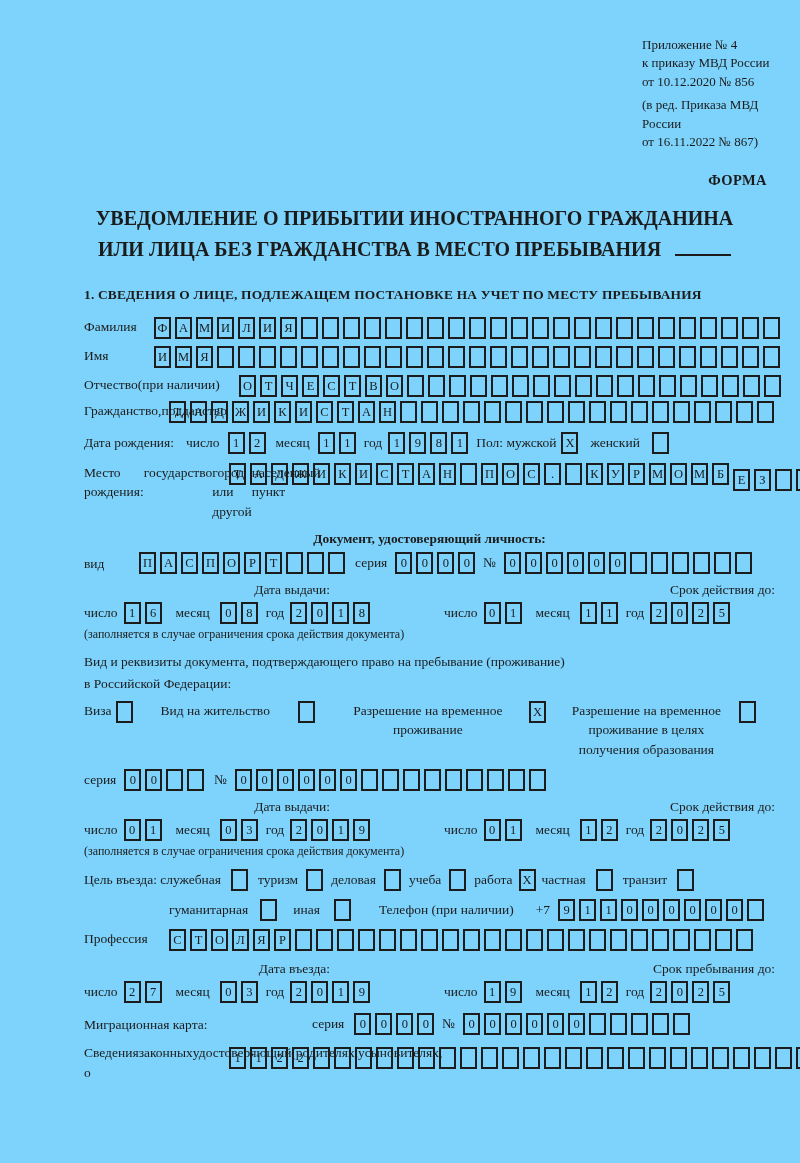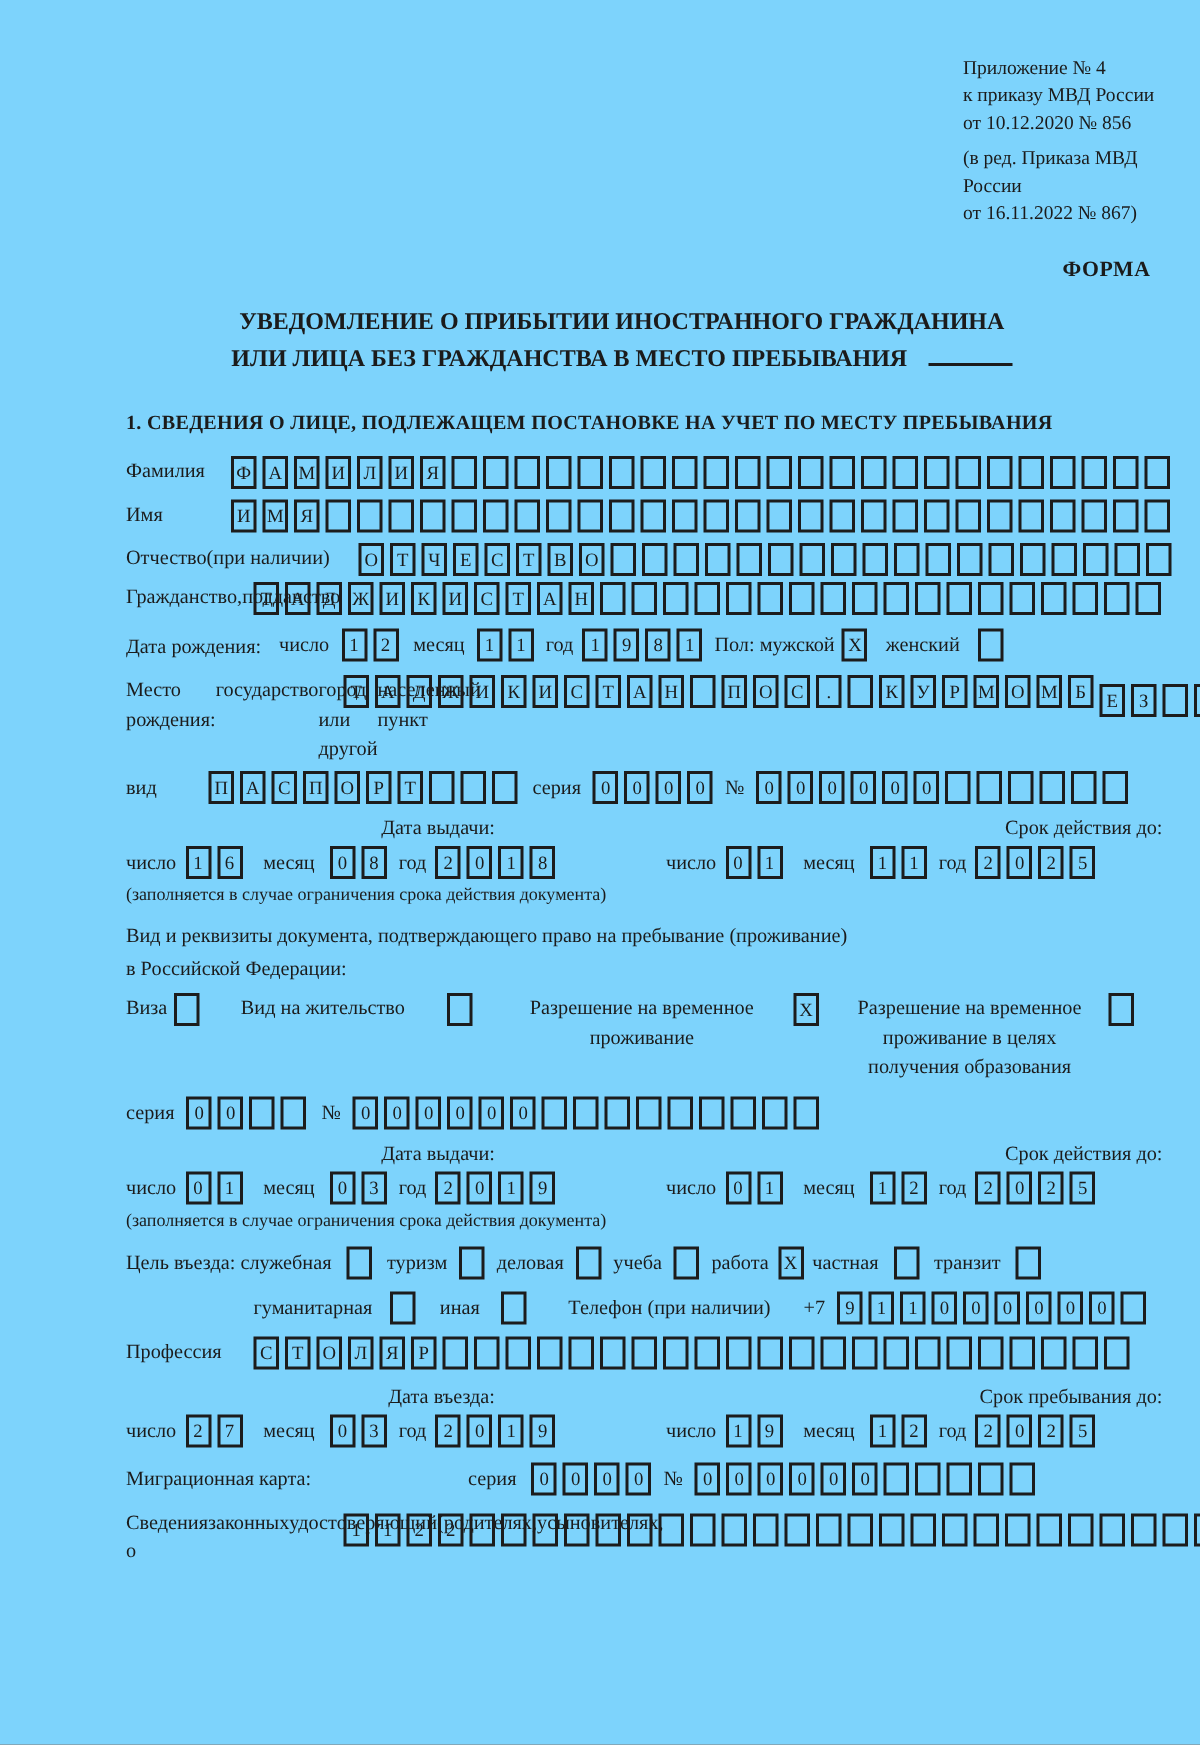--- a/index.html
+++ b/index.html
@@ -4,21 +4,21 @@
 <style>
   html,body{margin:0;padding:0;background:#888;}
   .page{
     width:800px;height:1163px;margin:0 auto;background:#7dd3fc;
     font-family:"Liberation Serif", serif;color:#1b1b1b;
     box-sizing:border-box;padding:36px 25px 0 84px;position:relative;overflow:hidden;
   }
   .appendix{margin-left:558px;font-size:13px;line-height:1.42;}
   .appendix .rev{margin-top:5px;}
   .forma{text-align:right;font-weight:bold;font-size:14.5px;margin:20px 8px 0 0;letter-spacing:.4px;}
-  .title{text-align:center;font-weight:bold;font-size:16px;line-height:1.55;margin:14px 30px 0 0;}
+  .title{text-align:center;font-weight:bold;font-size:20px;line-height:1.55;margin:14px 30px 0 0;}
   .blankline{display:inline-block;width:56px;border-bottom:2px solid #1b1b1b;height:12px;margin-left:14px;}
   .section-heading{font-weight:bold;font-size:13.4px;margin-top:22px;letter-spacing:.2px;}
 
   .row{display:flex;align-items:flex-start;margin-top:7px;}
   .row.vcenter{align-items:center;}
   .lbl{font-size:13.5px;line-height:1.45;flex:none;}
   .il{font-size:13.5px;flex:none;white-space:nowrap;}
   .boxes{display:flex;flex:none;}
   .box{
     width:13px;height:18px;border:2px solid #1c1c1c;margin-right:4px;
@@ -314,20 +314,21 @@
           <span class="box"></span>
           <span class="box"></span>
           <span class="box"></span>
           <span class="box"></span>
           <span class="box"></span>
           <span class="box"></span>
         </div>
     </div>
   </div>
 
+  <div class="doc-heading">Документ, удостоверяющий личность:</div>
 
   <div class="row vcenter" style="margin-top:5px;">
     <div class="lbl" style="width:55px;">вид</div>
     <div class="boxes">
         <span class="box">П</span>
         <span class="box">А</span>
         <span class="box">С</span>
         <span class="box">П</span>
         <span class="box">О</span>
         <span class="box">Р</span>

